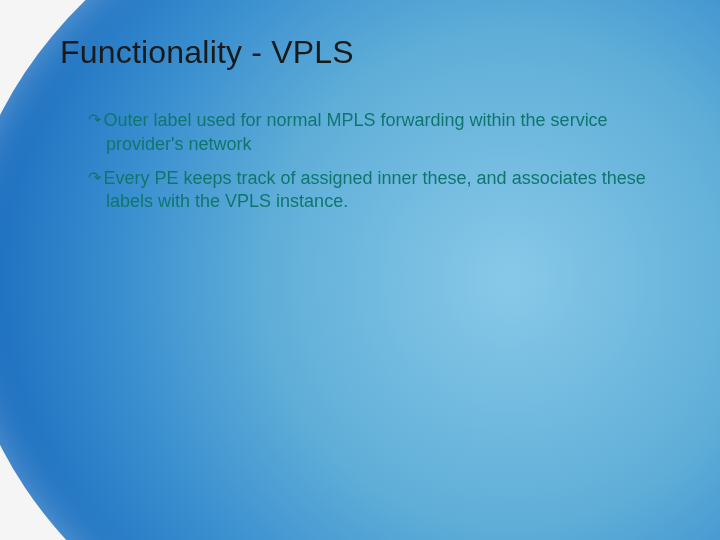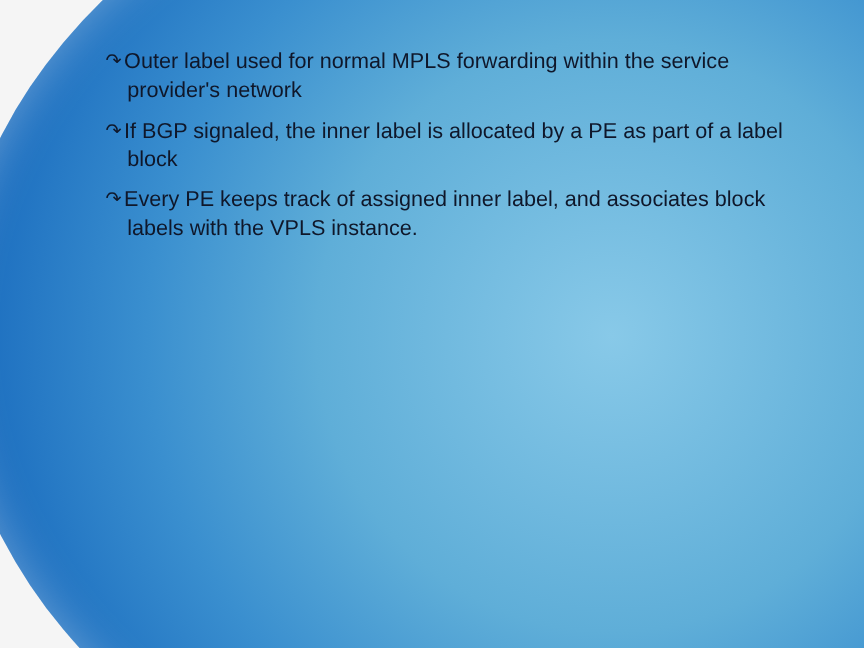--- a/index.html
+++ b/index.html
@@ -53,38 +53,38 @@
     vertical-align: 1px;
   }
   ul.sub {
     list-style: none;
     margin-left: 28px;
     margin-top: 6px;
   }
   ul.sub li {
     font-size: 18px;
     line-height: 1.32;
-    color: #0f172a;
+    color: #0f766e;
     margin-bottom: 10px;
     padding-left: 18px;
     text-indent: -18px;
   }
   ul.sub li .bullet {
     font-family: "Segoe UI Symbol", "Lucida Sans Unicode", sans-serif;
     font-size: 16px;
     margin-right: 2px;
     vertical-align: 1px;
   }
 </style>
 </head>
 <body>
 
 <div class="bg-ellipse"></div>
 
 <div class="content">
+  <h1 class="title">Functionality - VPLS</h1>
 
 
   <ul class="sub">
     <li><span class="bullet">↷</span><span>Outer label used for normal MPLS forwarding within the service provider's network</span></li>
-    <li><span class="bullet">↷</span><span>If BGP signaled, the inner label is allocated by a PE as part of a label block</span></li>
-    <li><span class="bullet">↷</span><span>Every PE keeps track of assigned inner label, and associates block labels with the VPLS instance.</span></li>
+    <li><span class="bullet">↷</span><span>Every PE keeps track of assigned inner these, and associates these labels with the VPLS instance.</span></li>
   </ul>
 </div>
 
 </body></html>

